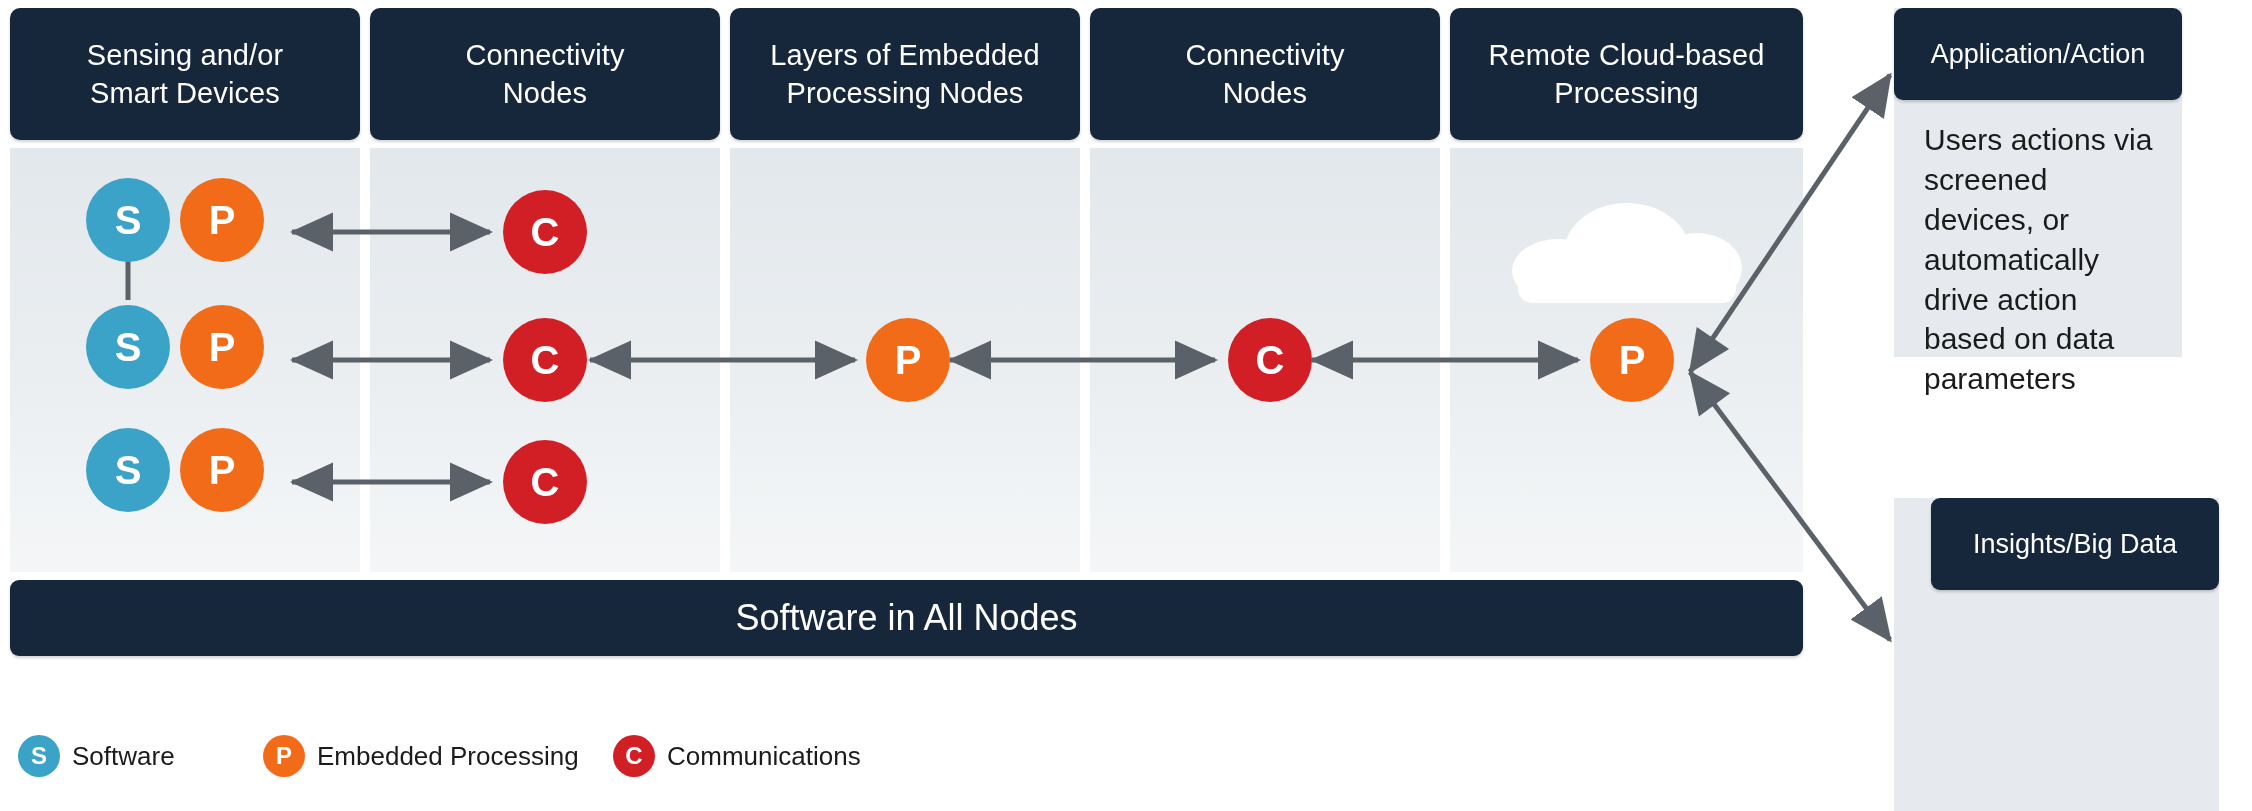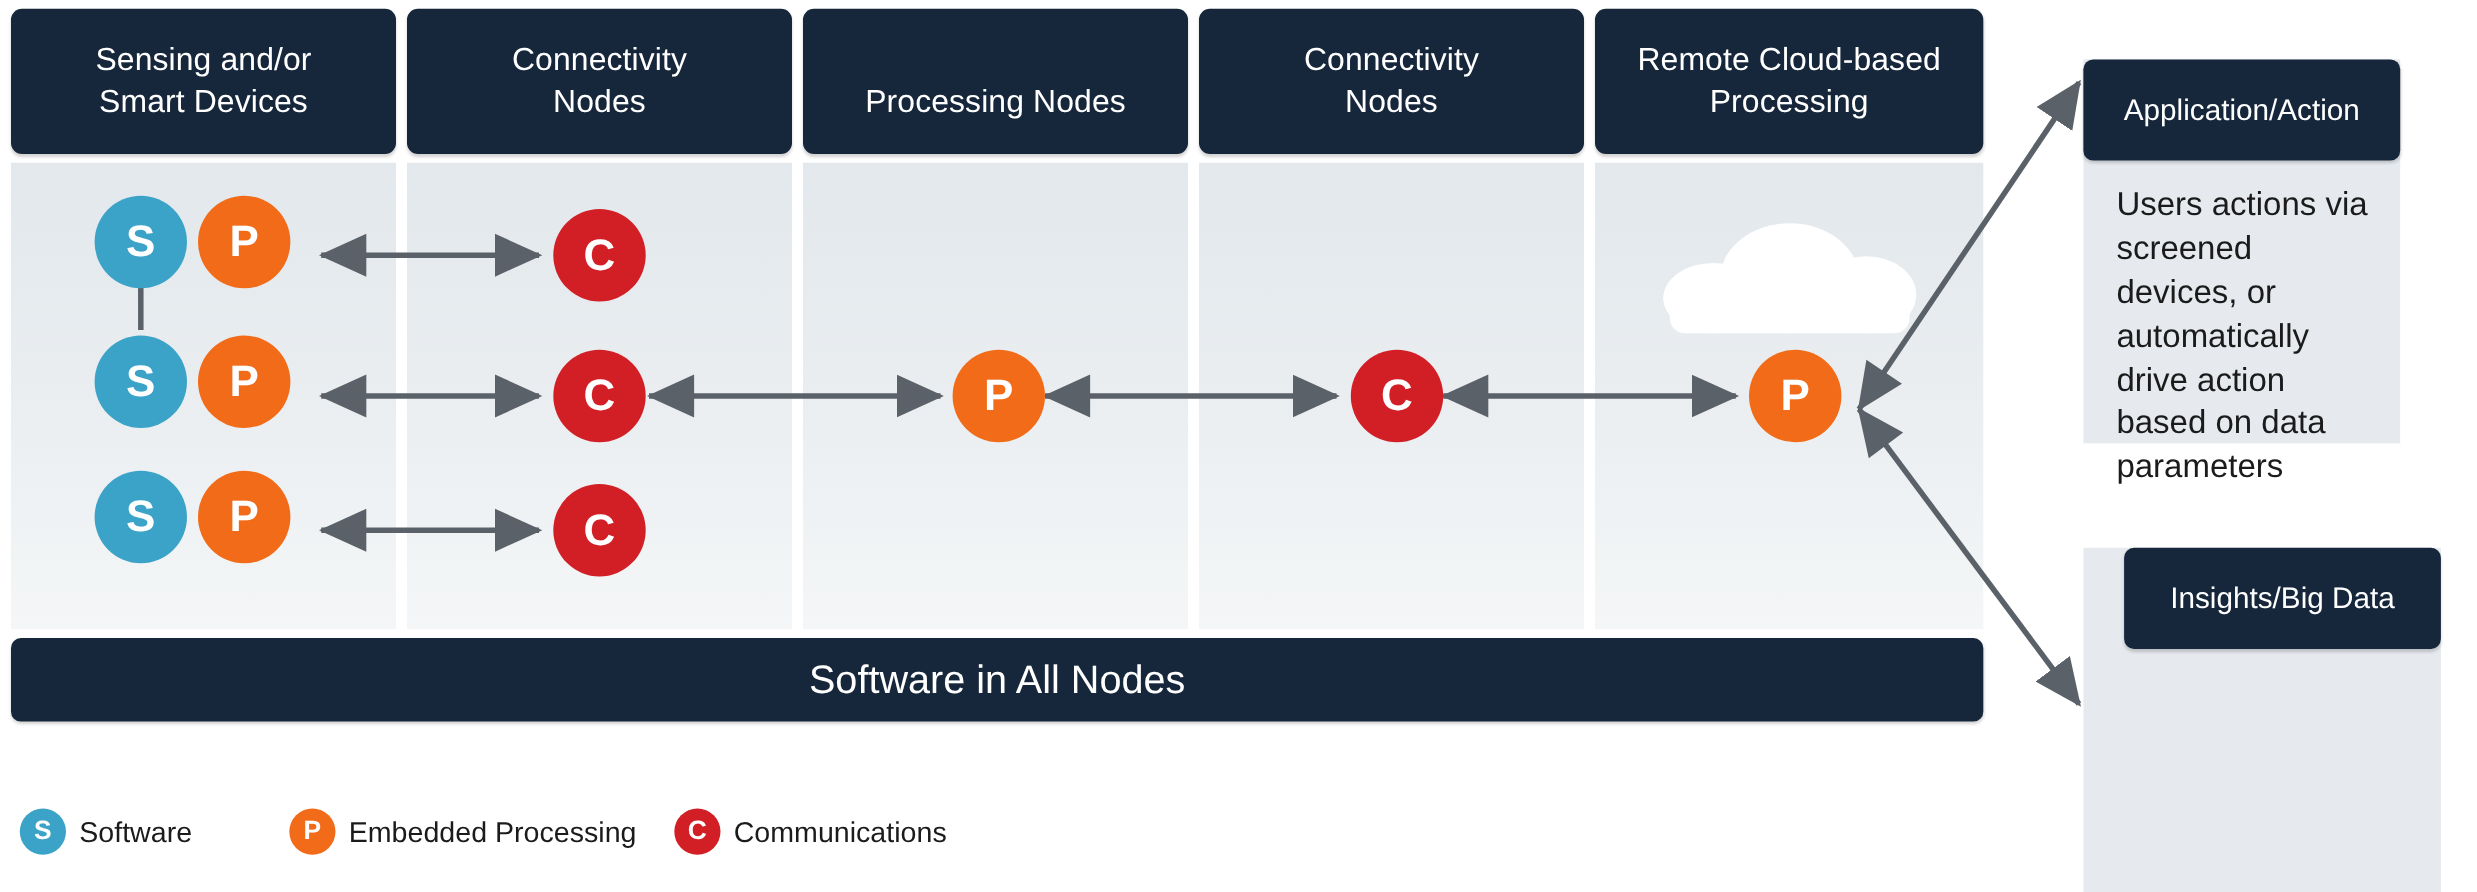--- a/index.html
+++ b/index.html
@@ -196,21 +196,21 @@
         <span>Connectivity</span><br>
         <span>Nodes</span>
       </span>
     </div>
   </div>
 
   <div class="col" style="left:730px;width:350px;">
     <div class="col-band"></div>
     <div class="col-header">
       <span>
-        <br>
+        <span>Layers of Embedded</span><br>
         <span>Processing Nodes</span>
       </span>
     </div>
   </div>
 
   <div class="col" style="left:1090px;width:350px;">
     <div class="col-band"></div>
     <div class="col-header">
       <span>
         <span>Connectivity</span><br>
@@ -306,21 +306,21 @@
     </div>
 
   <div class="node p" style="left:1590px; top:318px; width:84px; height:84px;">
       <span>P</span>
     </div>
 
   <div class="software-bar">
     <span>Software in All Nodes</span>
   </div>
 
-  <div class="side-panel" style="left:1894px; top:8px; height:349px;margin-top:46px;">
+  <div class="side-panel" style="left:1894px; top:8px; height:349px;">
     <div class="side-head">
       <span>Application/Action</span>
     </div>
     <div class="side-body">Users actions via screened devices, or automatically drive action based on data parameters</div>
   </div>
 
   <div class="side-panel" style="left:1894px; top:498px; height:313px;padding-left:37px;">
     <div class="side-head">
       <span>Insights/Big Data</span>
     </div>

